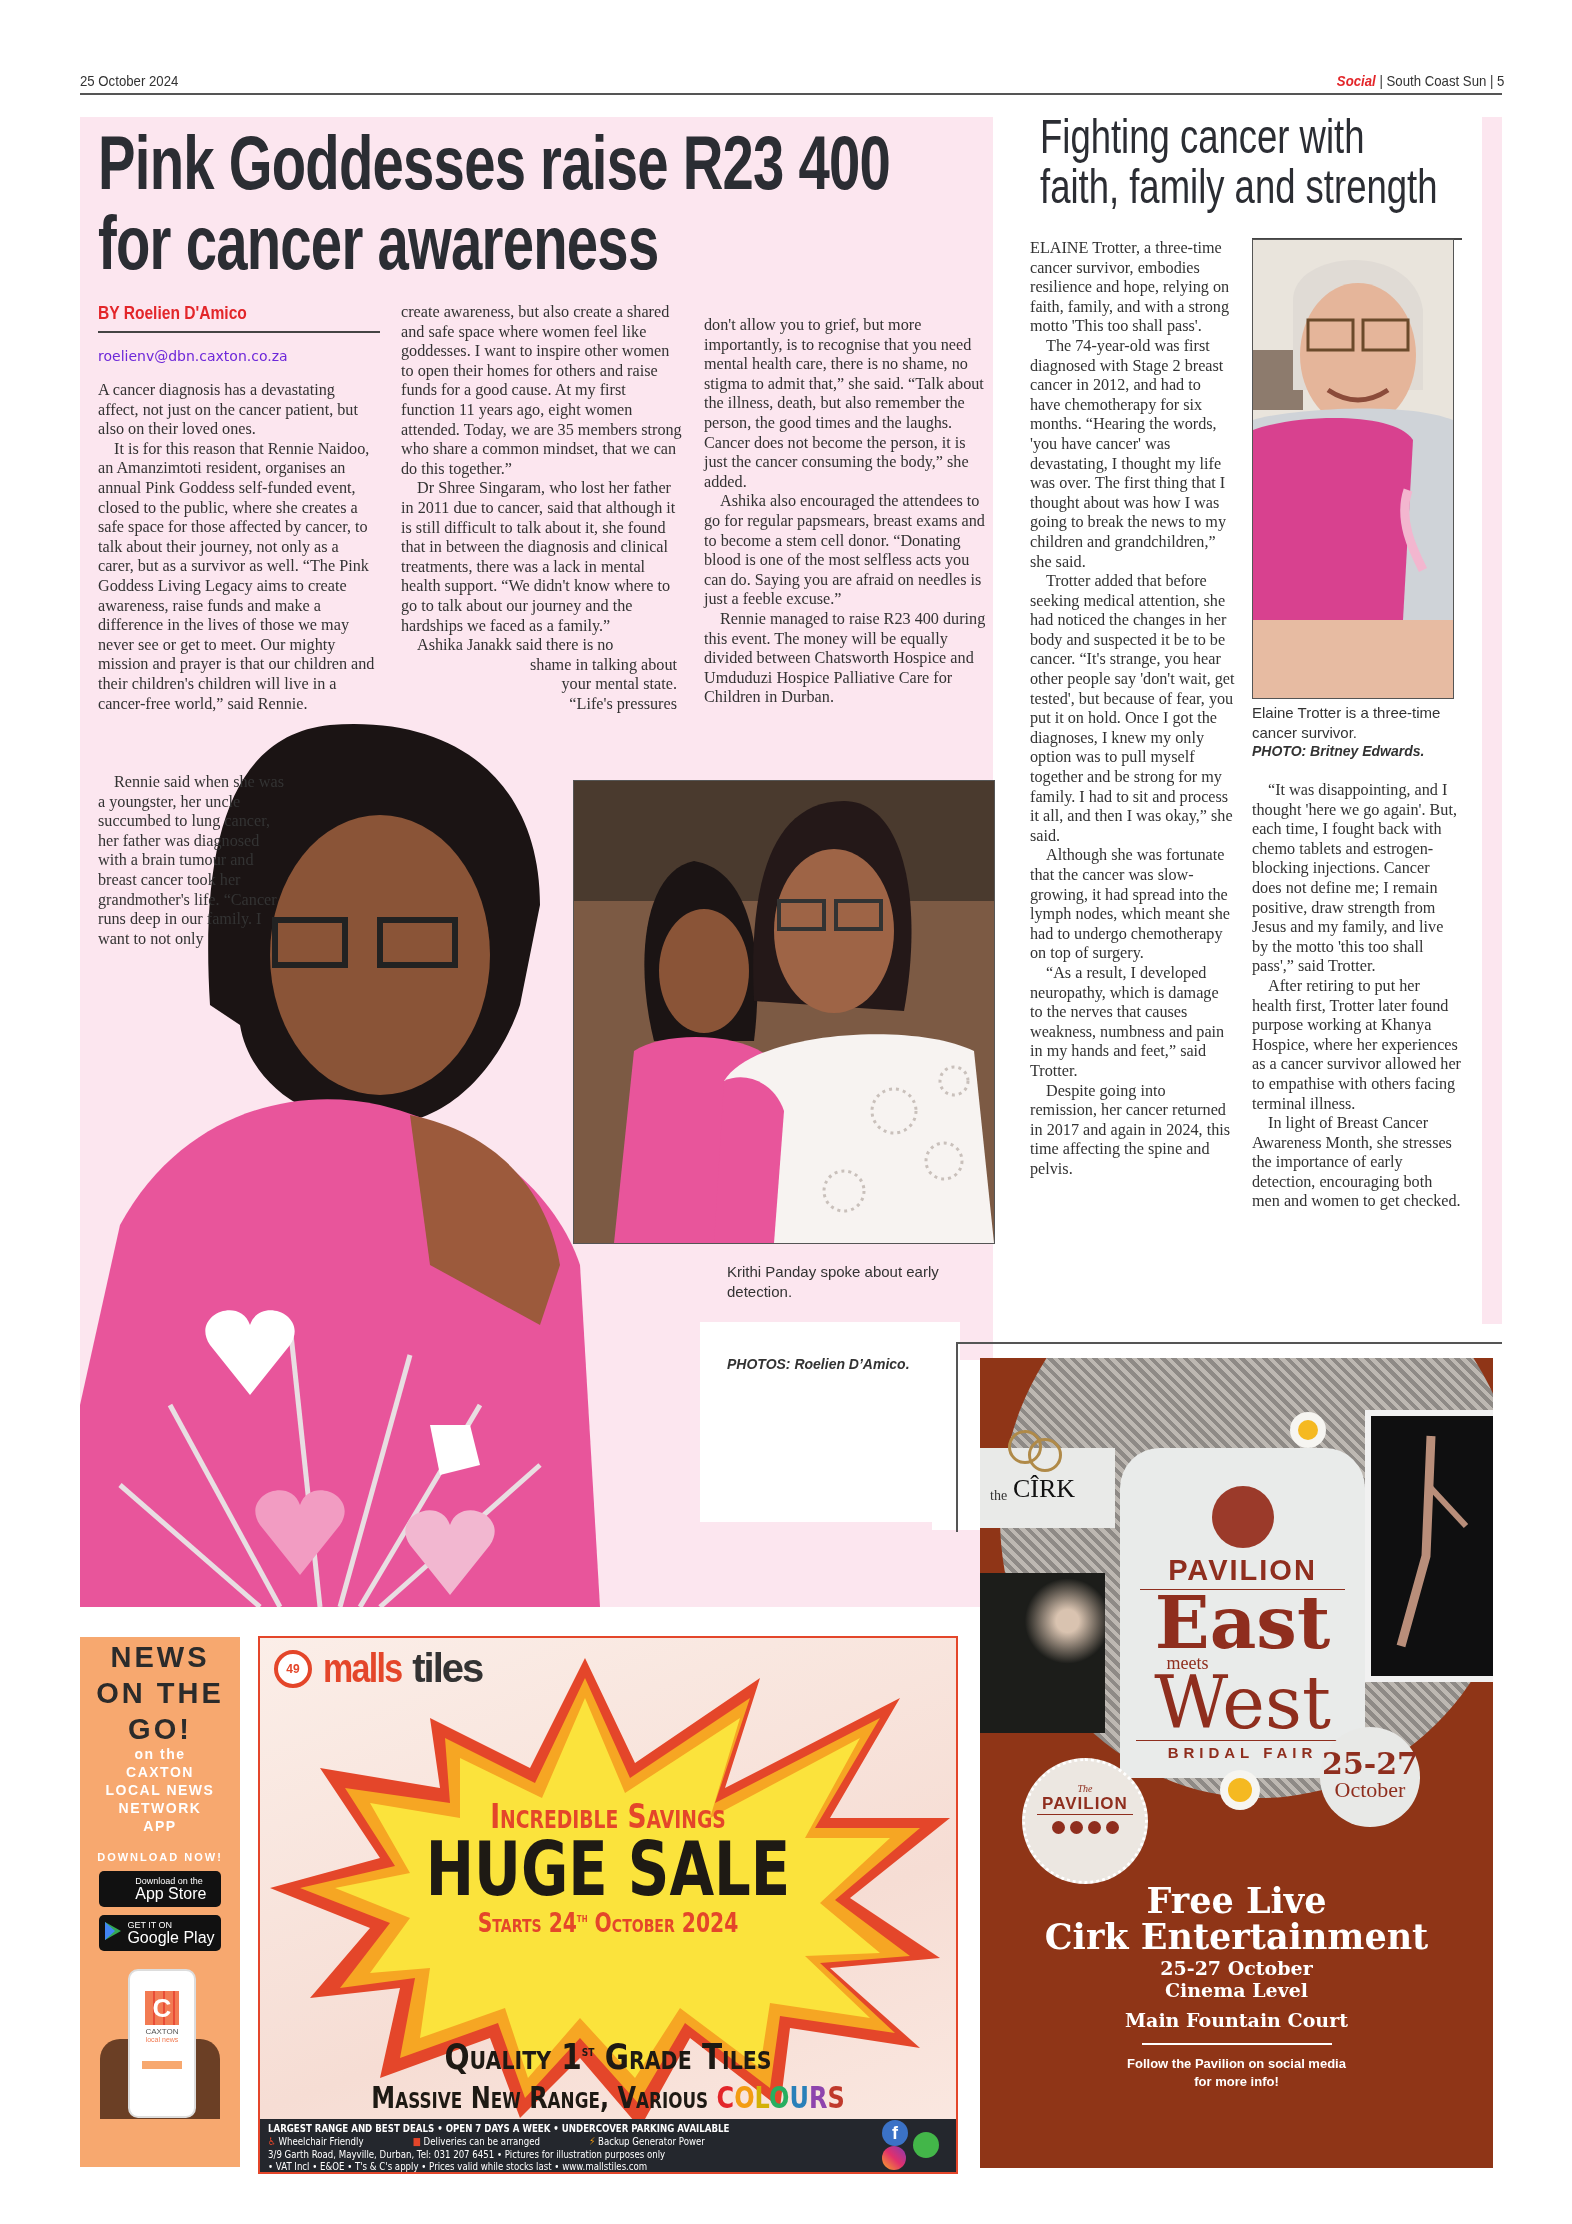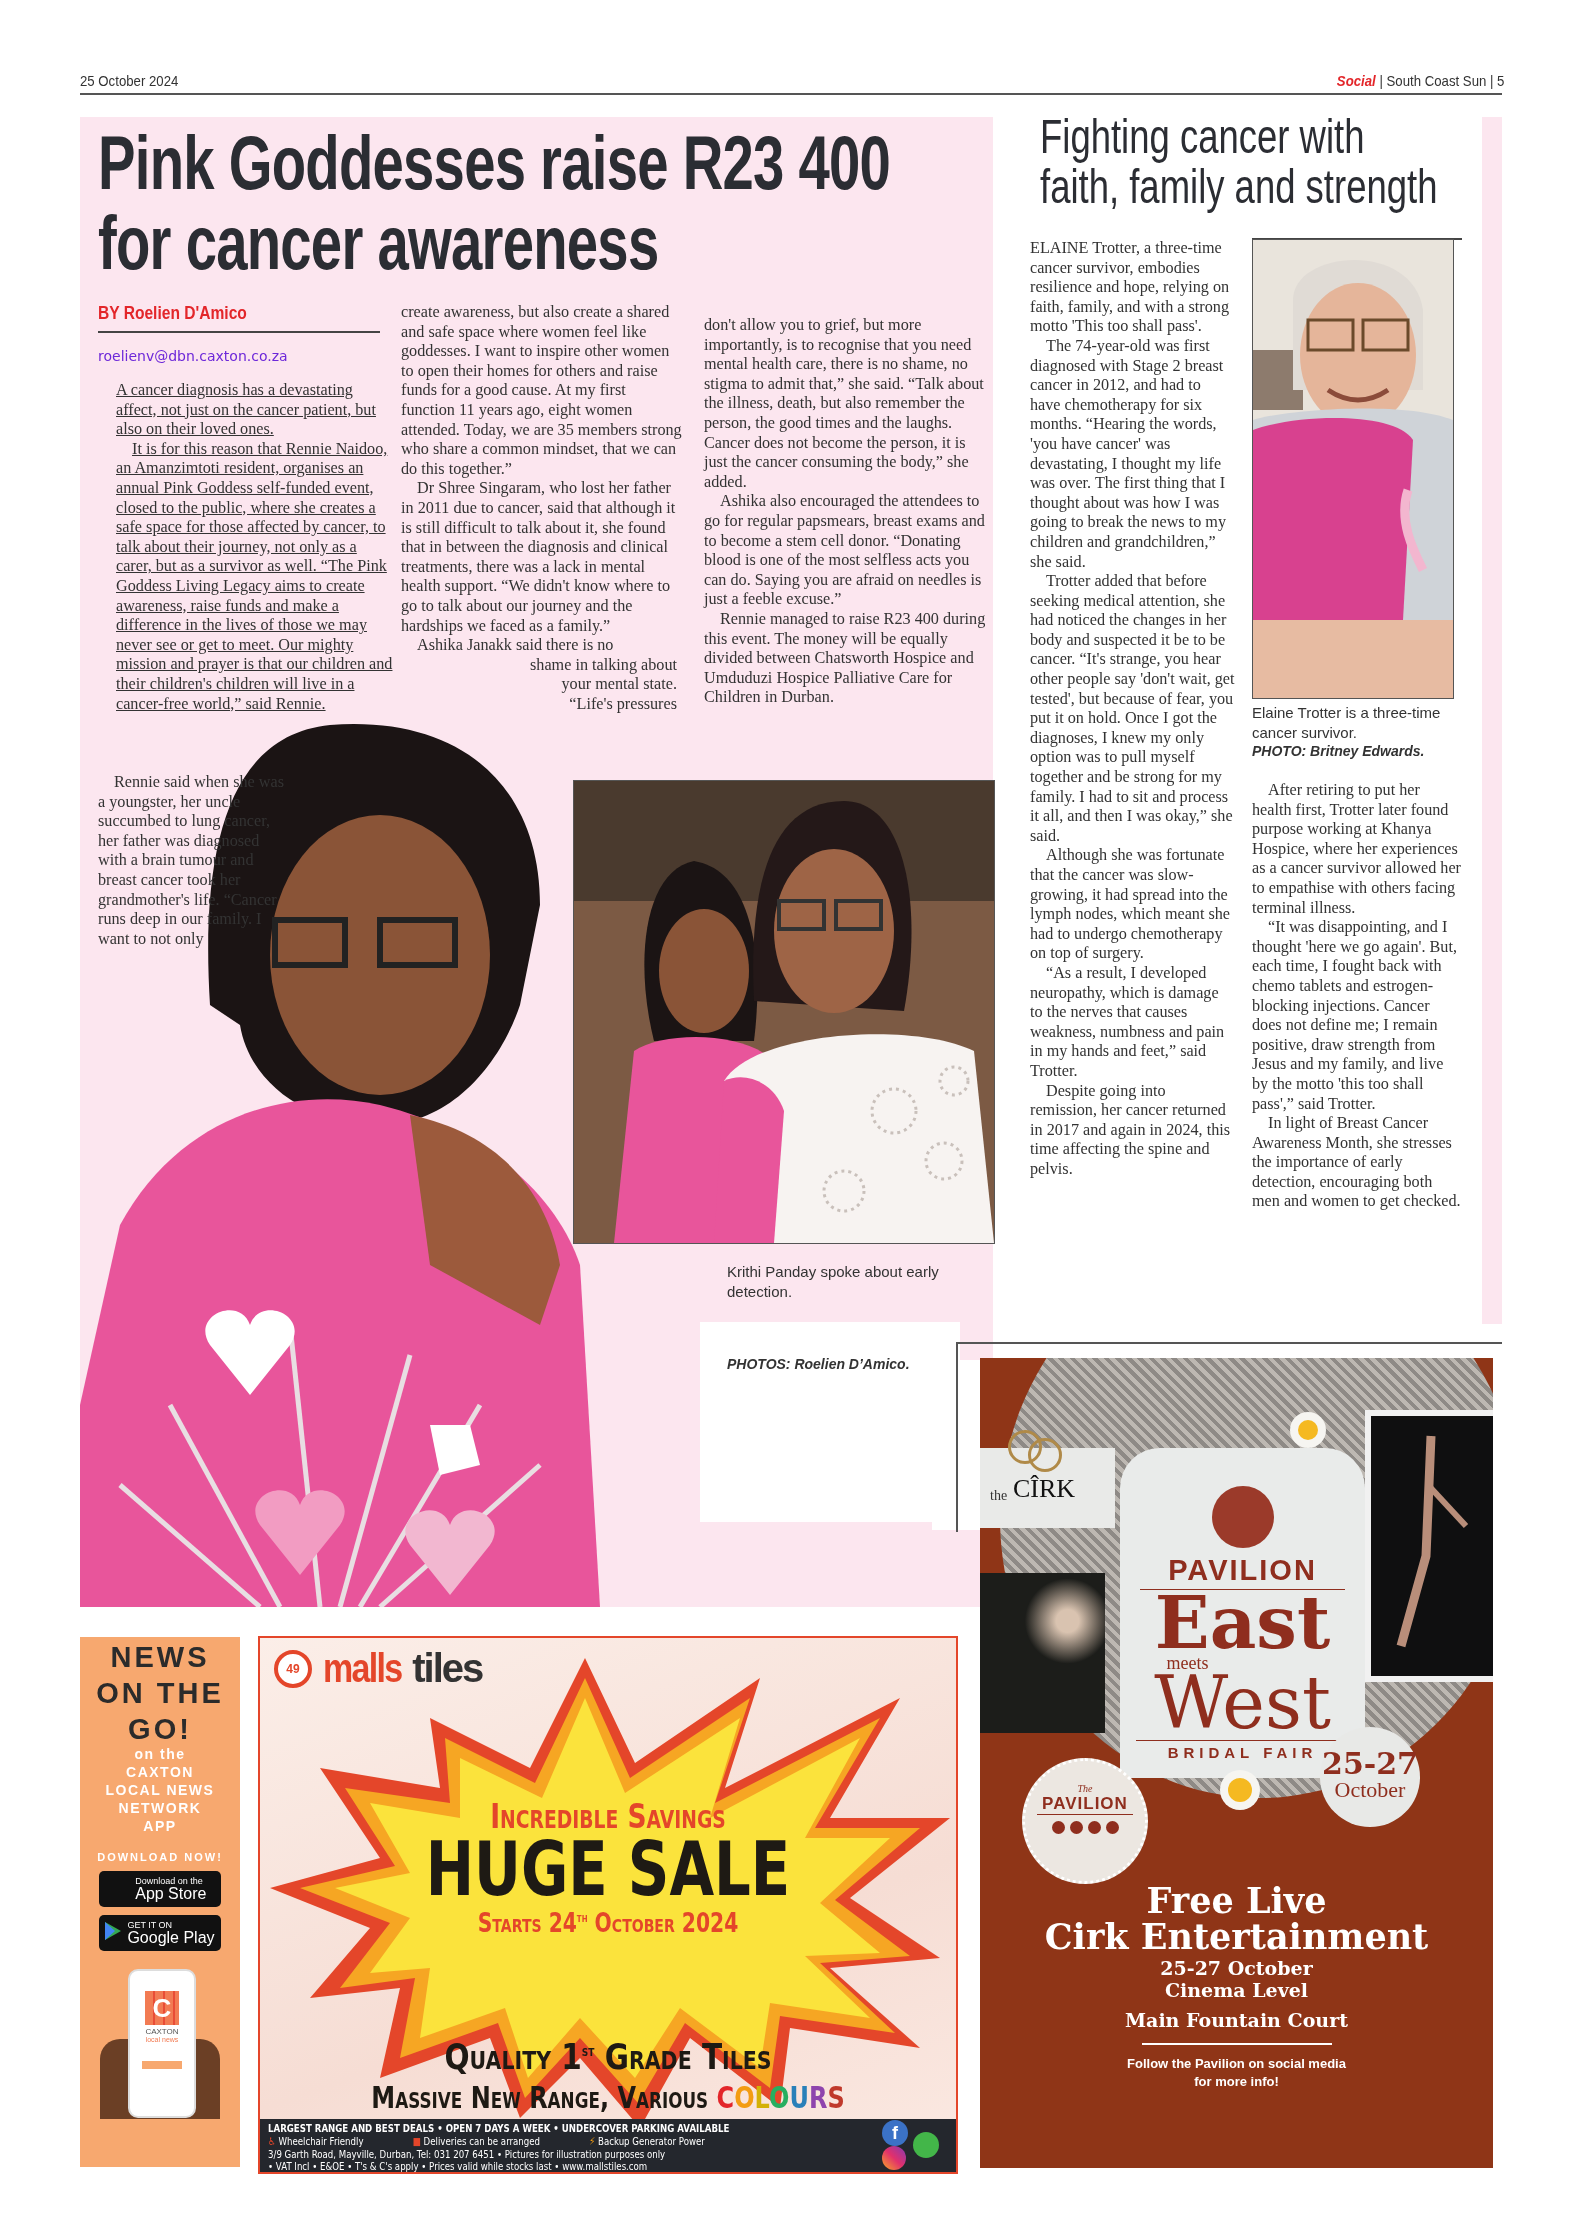--- a/index.html
+++ b/index.html
@@ -99,21 +99,21 @@
     <path d="M150 300 C170 290 200 300 210 330 L200 462 L140 462Z" fill="#e8559b"></path>
     <g fill="none" stroke="#c9c0bb" stroke-width="3" stroke-dasharray="3 4">
       <circle cx="320" cy="330" r="22"></circle>
         <circle cx="370" cy="380" r="18"></circle>
         <circle cx="270" cy="410" r="20"></circle>
         <circle cx="380" cy="300" r="14"></circle>
     </g>
   </svg>
 </div>
 
-<div class="abs col" style="left:116px;top:381px;width:278px;text-decoration:underline;">
+<div class="abs col" style="left:98px;top:381px;width:278px;">
   <p>A cancer diagnosis has a devastating affect, not just on the cancer patient, but also on their loved ones.</p>
   <p class="ind">It is for this reason that Rennie Naidoo, an Amanzimtoti resident, organises an annual Pink Goddess self-funded event, closed to the public, where she creates a safe space for those affected by cancer, to talk about their journey, not only as a carer, but as a survivor as well. “The Pink Goddess Living Legacy aims to create awareness, raise funds and make a difference in the lives of those we may never see or get to meet. Our mighty mission and prayer is that our children and their children's children will live in a cancer-free world,” said Rennie.</p>
 </div>
 <div class="abs col" style="left:98px;top:773px;width:186px;">
   <p class="ind">Rennie said when she was a youngster, her uncle succumbed to lung cancer, her father was diagnosed with a brain tumour and breast cancer took her grandmother's life. “Cancer runs deep in our family. I want to not only</p>
 </div>
 
 <div class="abs col" style="left:401px;top:303px;width:282px;">
   <p>create awareness, but also create a shared and safe space where women feel like goddesses. I want to inspire other women to open their homes for others and raise funds for a good cause. At my first function 11 years ago, eight women attended. Today, we are 35 members strong who share a common mindset, that we can do this together.”</p>
   <p class="ind">Dr Shree Singaram, who lost her father in 2011 due to cancer, said that although it is still difficult to talk about it, she found that in between the diagnosis and clinical treatments, there was a lack in mental health support. “We didn't know where to go to talk about our journey and the hardships we faced as a family.”</p>
@@ -165,22 +165,22 @@
     <path d="M155 250 c-10 30 5 60 15 80" stroke="#f3b6cf" stroke-width="9" fill="none"></path>
     <rect x="0" y="380" width="200" height="78" fill="#e7bba2"></rect>
   </svg>
 </div>
 <div class="abs cap" style="left:1252px;top:703px;width:210px;">
   <div>Elaine Trotter is a three-time cancer survivor.</div>
   <div style="font-style:italic;font-weight:bold;font-size:14px;">PHOTO: Britney Edwards.</div>
 </div>
 
 <div class="abs col" style="left:1252px;top:781px;width:210px;">
+  <p class="ind">“It was disappointing, and I thought 'here we go again'. But, each time, I fought back with chemo tablets and estrogen-blocking injections. Cancer does not define me; I remain positive, draw strength from Jesus and my family, and live by the motto 'this too shall pass',” said Trotter.</p>
   <p class="ind">After retiring to put her health first, Trotter later found purpose working at Khanya Hospice, where her experiences as a cancer survivor allowed her to empathise with others facing terminal illness.</p>
-  <p class="ind">“It was disappointing, and I thought 'here we go again'. But, each time, I fought back with chemo tablets and estrogen-blocking injections. Cancer does not define me; I remain positive, draw strength from Jesus and my family, and live by the motto 'this too shall pass',” said Trotter.</p>
   <p class="ind">In light of Breast Cancer Awareness Month, she stresses the importance of early detection, encouraging both men and women to get checked.</p>
 </div>
 
 <div class="abs" style="left:956px;top:1342px;width:546px;height:1.5px;background:#555;"></div>
 <div class="abs" style="left:956px;top:1342px;width:1.5px;height:190px;background:#555;"></div>
 
 <div class="abs caxton">
   <div class="cx-big">NEWS</div>
   <div class="cx-big">ON THE</div>
   <div class="cx-big">GO!</div>

